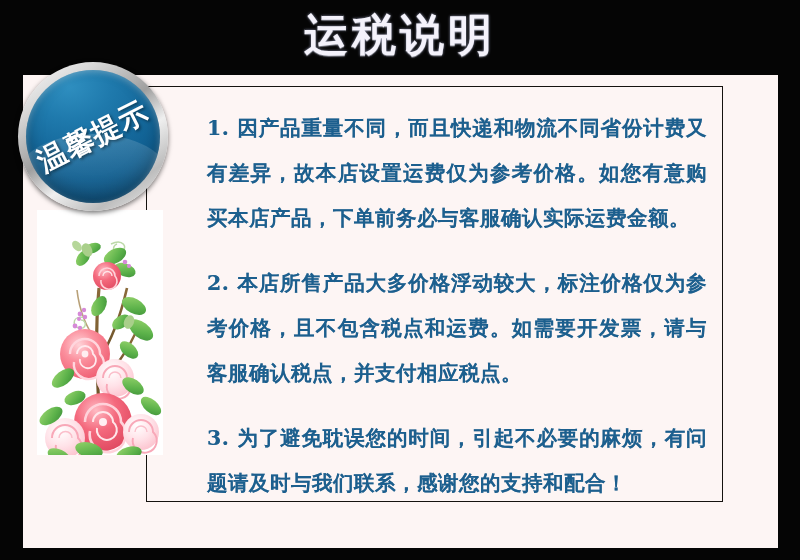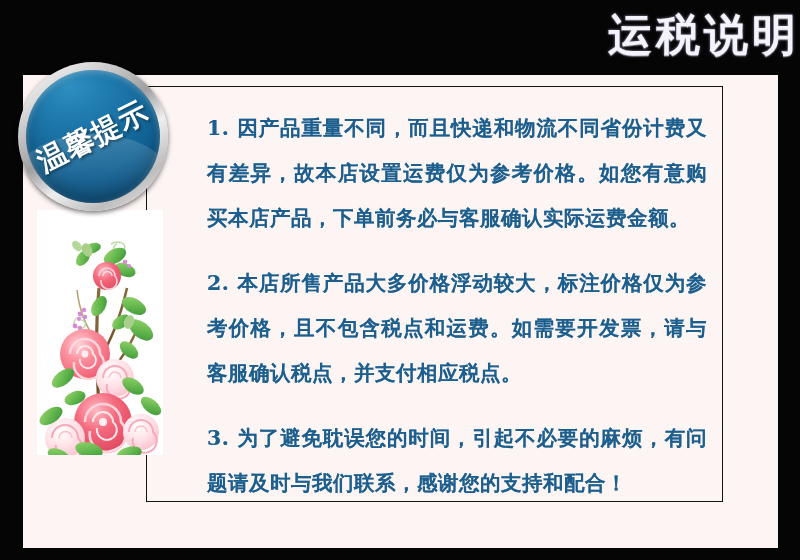--- a/index.html
+++ b/index.html
@@ -19,21 +19,21 @@
   }
 
   
   #title {
     position: absolute;
     left: 0;
     top: 2px;
     width: 800px;
     height: 66px;
     line-height: 66px;
-    text-align: right;
+    text-align: center;
     color: #f4f2fb;
     font-family: "DejaVu Serif", "Liberation Serif", serif;
     font-size: 44px;
     font-weight: 700;
     letter-spacing: 4px;
     text-shadow: 0 0 3px rgba(190,195,230,0.75), 0 1px 0 rgba(255,255,255,0.35);
     white-space: nowrap;
   }
 
   

